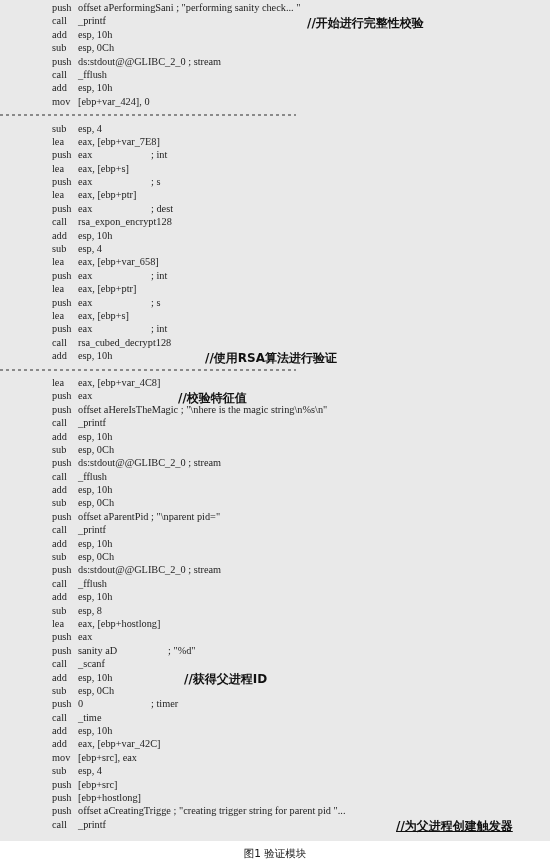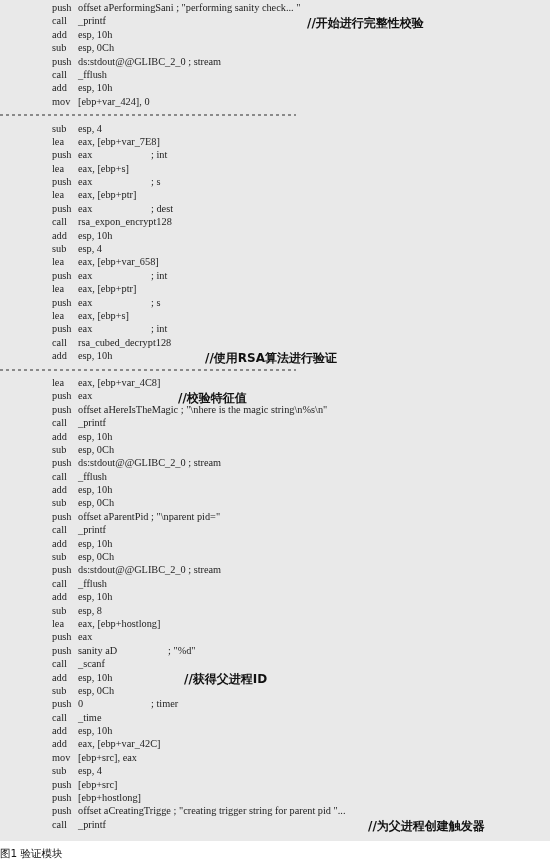--- a/index.html
+++ b/index.html
@@ -70,21 +70,21 @@
       #8a8a8a 0px,
       #8a8a8a 3px,
       rgba(0,0,0,0) 3px,
       rgba(0,0,0,0) 6px
     );
   }
   #caption {
     width: 550px;
     height: 25px;
     line-height: 25px;
-    text-align: left;
+    text-align: center;
     background: #ffffff;
     font-family: "DejaVu Sans", "Liberation Sans", sans-serif;
     font-size: 10.5px;
     color: #151515;
   }
 </style>
 </head>
 <body>
 
 <div id="figure-block">
@@ -334,20 +334,20 @@
       <span class="mn">push</span>
       <span class="op">[ebp+src]</span>
     </div>
     <div class="code-line">
       <span class="mn">push</span>
       <span class="op">[ebp+hostlong]</span>
     </div>
     <div class="code-line">
       <span class="mn">push</span>
       <span class="op">offset aCreatingTrigge ; "creating trigger string for parent pid "...</span>
-      <span class="cn-comment" style="left: 368px;">//为父进程创建触发器</span>
+      <span class="cn-comment" style="left: 396px; text-decoration: underline;">//为父进程创建触发器</span>
     </div>
     <div class="code-line">
       <span class="mn">call</span>
       <span class="op">_printf</span>
     </div>
   </div>
 <div id="caption">图1  验证模块</div>
 
 </body></html>

